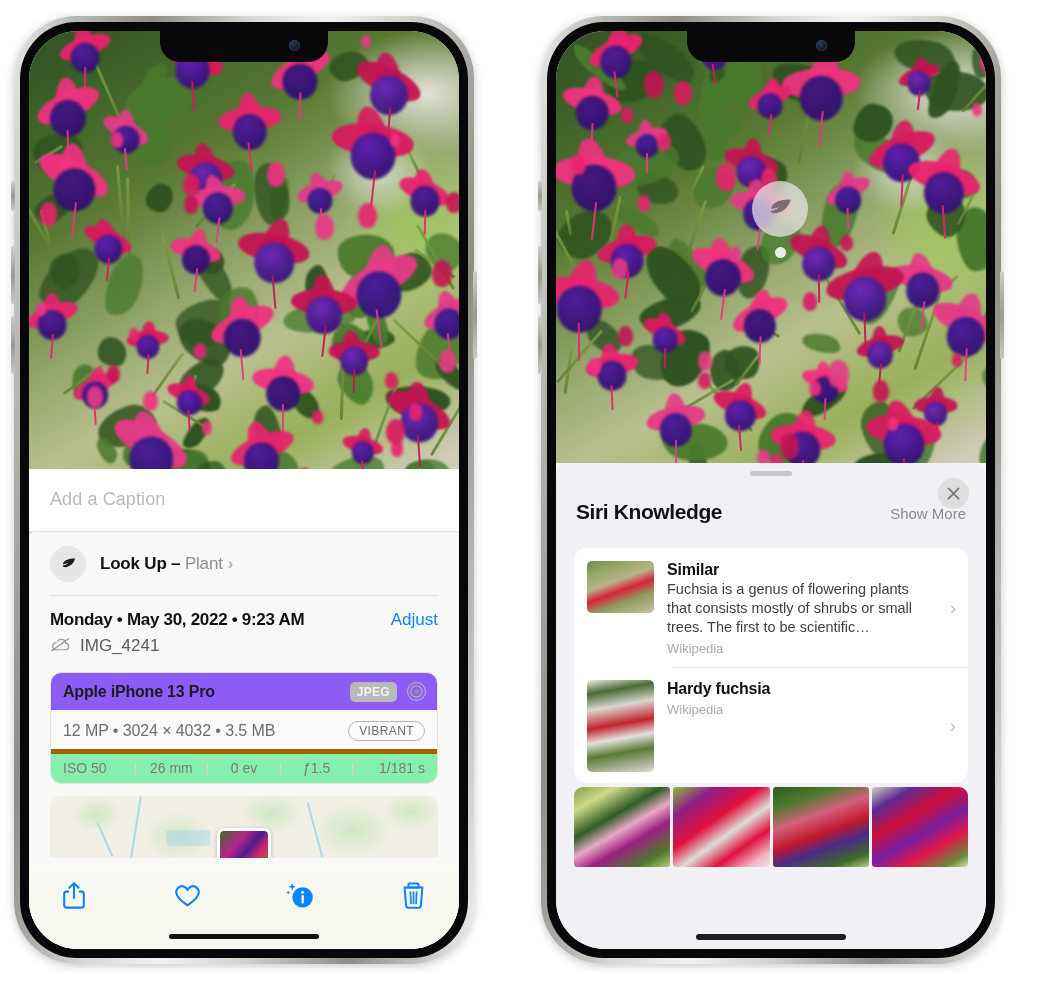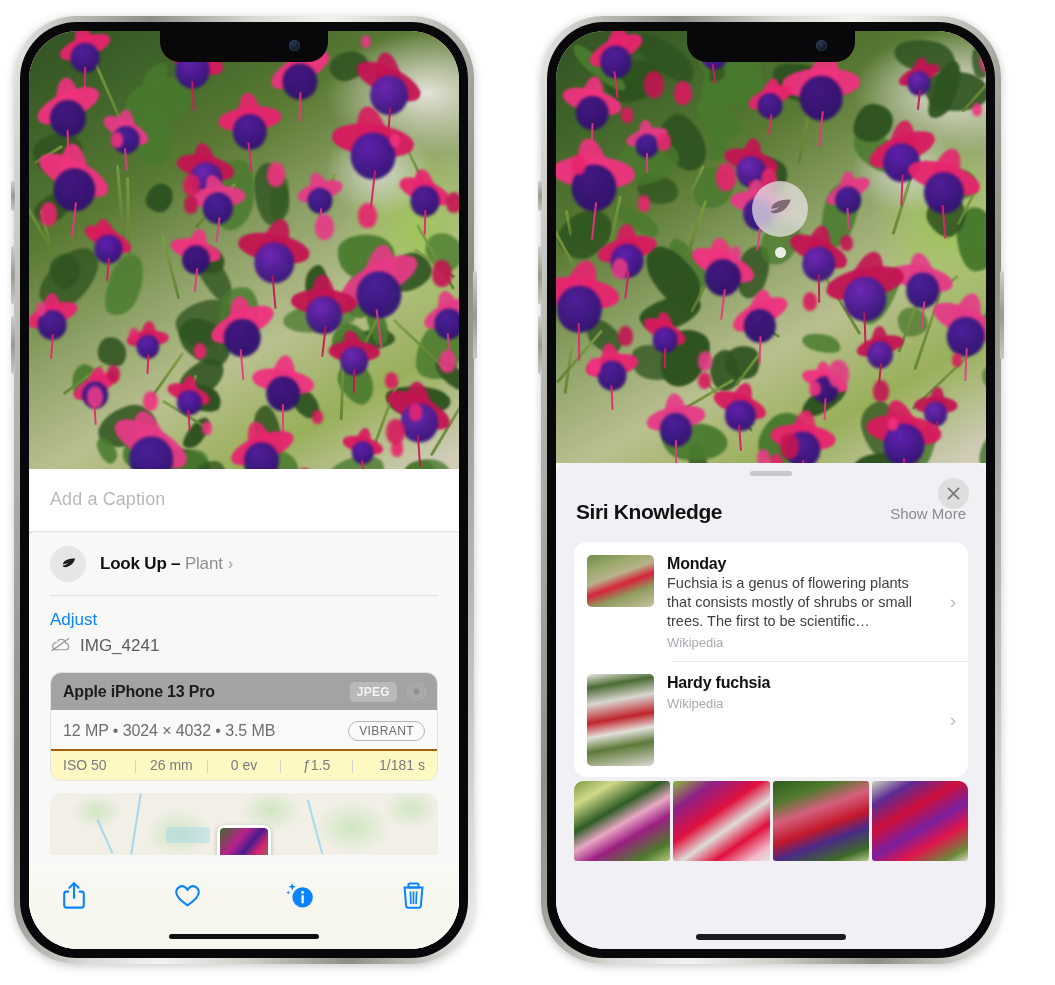--- a/index.html
+++ b/index.html
@@ -111,40 +111,40 @@
   .adjust { font-size:17px; color:#0a84ff; }
   .fname-line { display:flex; align-items:center; gap:9px; margin-top:6px; }
   .fname { font-size:17px; color:#5b5b60; }
 
   .camera-card {
     margin: 4px 21px 0 21px; border-radius: 11px; overflow:hidden;
     border:1px solid #e2e2e0; background:#fff;
   }
   .cam-head {
     display:flex; align-items:center; justify-content:space-between;
-    background:#a3a3a3; padding: 8px 10px 8px 12px;
+    background:#8b5cf6; padding: 8px 10px 8px 12px;
   }
   .cam-model { font-size:16px; font-weight:700; color:#1c1c1e; letter-spacing:-.2px; }
   .cam-right { display:flex; align-items:center; gap:9px; }
   .jpeg-badge {
     background:#b9b9b9; color:#f4f4f4; font-size:12px; font-weight:700;
     padding:3px 7px 3px 7px; border-radius:5px; letter-spacing:.3px;
   }
   .aperture-ic { width:21px; height:21px; }
   .cam-body { padding: 8px 12px 8px 12px; background:#fafafa; }
   .cam-line1 { font-size:16px; color:#6d6d72; letter-spacing:-.1px; }
   .cam-line2 { display:flex; align-items:center; justify-content:space-between; margin-top:3px;}
   .cam-line2 span.t { font-size:16px; color:#6d6d72; letter-spacing:-.1px; }
   .vibrant {
     border:1px solid #b5b5b8; color:#6d6d72; font-size:12px;
     border-radius:10px; padding:2px 10px; letter-spacing:.4px;
   }
   .exif-row {
-    display:flex; align-items:flex-end; border-top:2px solid #a16207;
-    background:#fef9c3; padding: 6px 12px 7px 12px;
+    display:flex; align-items:flex-end; border-top:5px solid #a16207;
+    background:#86efac; padding: 6px 12px 7px 12px;
   }
   .exif-row .cell { flex:1; text-align:center; font-size:14px; color:#7a7a7f; }
   .exif-row .cell:first-child { text-align:left; }
   .exif-row .cell:last-child { text-align:right; }
   .exif-row .sep { width:1px; height:13px; background:#d3d3d1; }
 
   .map-wrap { margin: 12px 21px 0 21px; border-radius: 11px 11px 0 0; overflow:hidden; height: 62px; position:relative; }
   .map-bg {
     position:absolute; inset:0;
     background:
@@ -202,21 +202,21 @@
   }
   .grabber { width:42px; height:5px; border-radius:3px; background:#c7c7cc; margin: 8px auto 0 auto; }
   .res-head { position:relative; padding: 8px 0 16px 0; }
   .res-title { text-align:center; font-size:19px; font-weight:700; color:#111; letter-spacing:-.3px; }
   .close-btn {
     position:absolute; right:17px; top:2px;
     width:31px; height:31px; border-radius:50%; background:#dededf;
     display:flex; align-items:center; justify-content:center;
   }
 
-  .sec-head { display:flex; align-items:baseline; justify-content:space-between; padding: 0 20px 18px 20px; }
+  .sec-head { display:flex; align-items:baseline; justify-content:space-between; padding: 0 20px 24px 20px; }
   .sec-title { font-size:21px; font-weight:700; color:#111; letter-spacing:-.4px; }
   .show-more { font-size:15px; color:#8a8a8f; }
 
   .kcard { margin: 0 18px; background:#fff; border-radius:13px; overflow:hidden; }
   .krow { display:flex; align-items:flex-start; gap:13px; padding: 13px 12px 11px 13px; position:relative; }
   .krow + .krow::before {
     content:""; position:absolute; left:98px; right:0; top:0; height:1px; background:#e9e9ec;
   }
   .kthumb { width:67px; height:52px; border-radius:5px; flex:0 0 auto; overflow:hidden; }
   .kthumb.tall { height:92px; }
@@ -712,20 +712,21 @@
             </div>
             <div class="lookup-text">
               <span>Look Up</span><span class="dash"> – </span><span class="sub">Plant</span><span class="chev-grey">›</span>
             </div>
           </div>
 
           <div class="divider"></div>
 
           <div class="datetime-block">
             <div class="dt-line">
+              <div class="dt-text">Monday • May 30, 2022 • 9:23 AM</div>
               <div class="adjust">Adjust</div>
             </div>
             <div class="fname-line">
               <span>
                 <svg width="21" height="15" viewBox="0 0 26 18" aria-hidden="true">
                   <path d="M7.5 15.5h11.2c2.5 0 4.3-1.8 4.3-4.1 0-2.1-1.5-3.8-3.6-4-.4-2.8-2.7-4.8-5.6-4.8-1.8 0-3.4.8-4.4 2.1" fill="none" stroke="#9a9a9f" stroke-width="1.5" stroke-linecap="round"></path>
                   <path d="M7.6 6.6C5.1 6.9 3.3 8.8 3.3 11.3c0 2.4 1.8 4.2 4.2 4.2" fill="none" stroke="#9a9a9f" stroke-width="1.5" stroke-linecap="round"></path>
                   <line x1="2.5" y1="16.6" x2="23.3" y2="1.6" stroke="#9a9a9f" stroke-width="1.6" stroke-linecap="round"></line>
                 </svg>
               </span>
@@ -1300,21 +1301,21 @@
 
           <div class="sec-head">
             <div class="sec-title">Siri Knowledge</div>
             <div class="show-more">Show More</div>
           </div>
 
           <div class="kcard">
             <div class="krow">
               <div class="kthumb" style="background:linear-gradient(160deg,#6f8a4a 0%,#9aa96a 22%,#b8b28a 40%,#d4253a 55%,#8f9c5e 72%,#c9c2a0 100%);"></div>
               <div class="kbody">
-                <div class="ktitle">Monday</div>
+                <div class="ktitle">Similar</div>
                 <div class="kdesc">Fuchsia is a genus of flowering plants that consists mostly of shrubs or small trees. The first to be scientific…</div>
                 <div class="ksrc">Wikipedia</div>
               </div>
               <div class="kchev">›</div>
             </div>
 
             <div class="krow">
               <div class="kthumb tall" style="background:linear-gradient(170deg,#e9e9e6 0%,#4c6b33 14%,#d8d6d0 30%,#c0252c 48%,#e2e0da 62%,#5d7a38 76%,#dcd9d2 100%);"></div>
               <div class="kbody">
                 <div class="ktitle">Hardy fuchsia</div>

